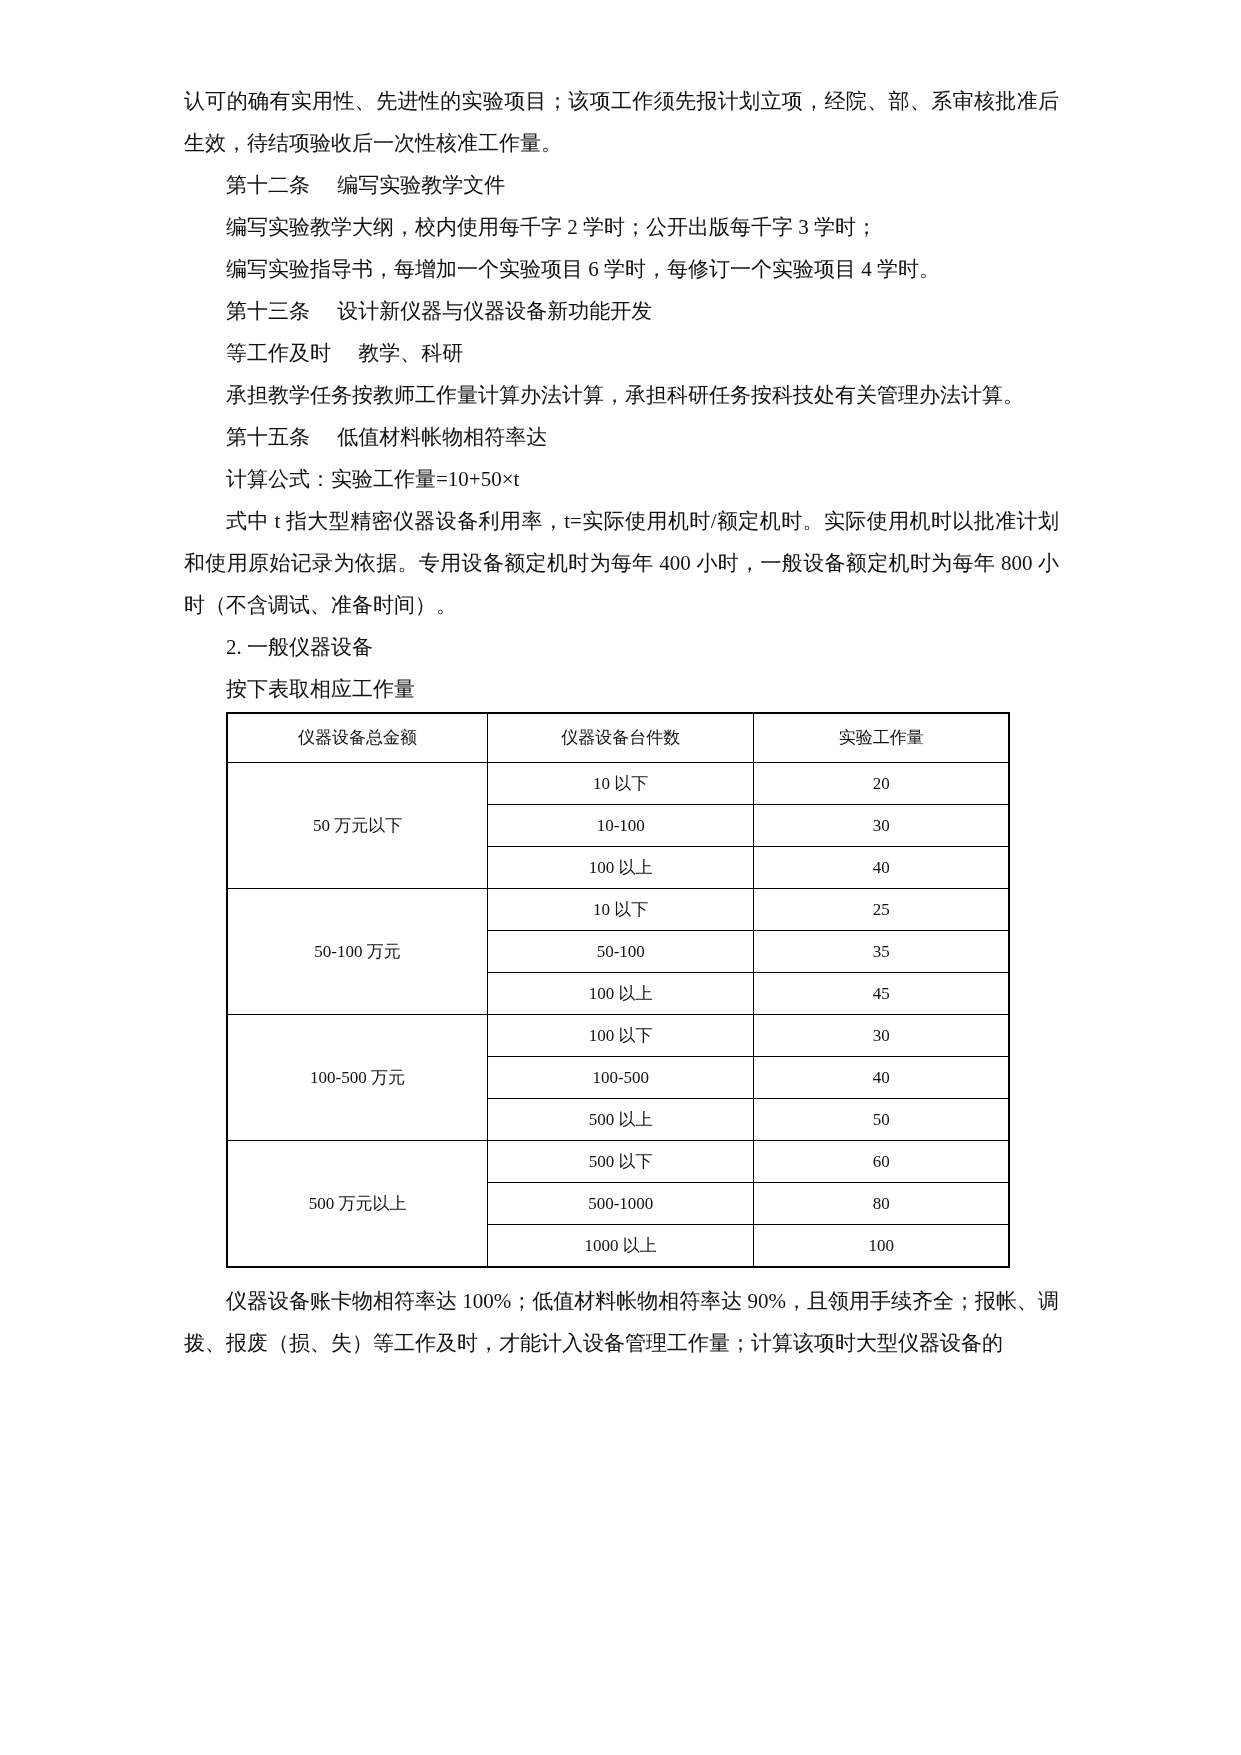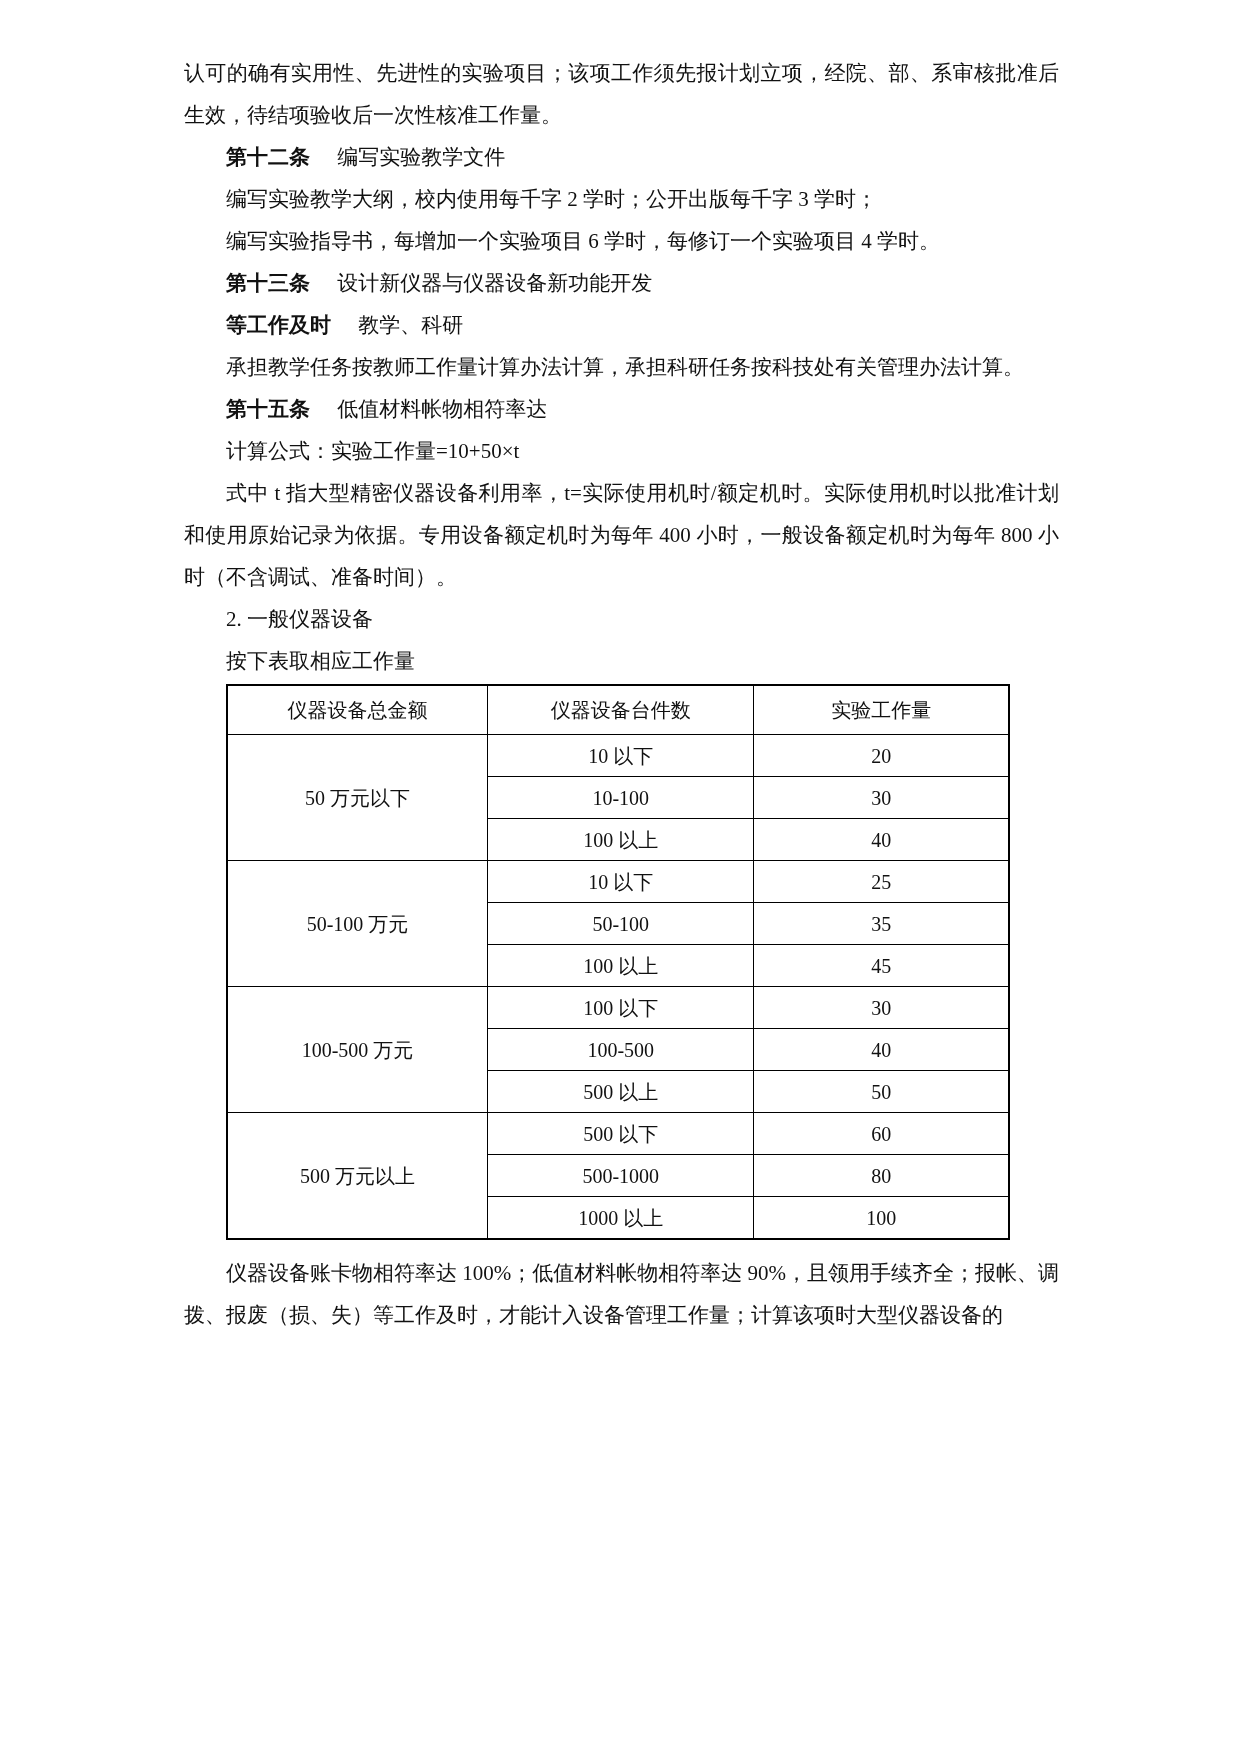--- a/index.html
+++ b/index.html
@@ -7,56 +7,56 @@
     padding: 0;
     background: #ffffff;
   }
   .page {
     position: relative;
     width: 1241px;
     height: 1755px;
     margin: 0 auto;
     background: #ffffff;
     box-sizing: border-box;
-    padding: 52px 182px 60px 184px;
+    padding: 80px 182px 60px 184px;
     font-family: "Liberation Serif", "DejaVu Serif", serif;
     font-size: 21px;
     line-height: 42px;
     color: #111111;
   }
   .content {
     width: 875px;
   }
   p.body {
     margin: 0;
     text-align: justify;
     text-justify: inter-character;
     text-indent: 2em;
   }
   p.body.noindent {
     text-indent: 0;
   }
   .term {
-    font-weight: bold;
+    font-weight: normal;
     margin-right: 1.3em;
   }
   table.wtable {
     border-collapse: collapse;
     table-layout: fixed;
     margin: 2px 0 12px 42px;
     width: 784px;
     border: 2px solid #000000;
   }
   table.wtable th, table.wtable td {
     border: 1.5px solid #000000;
     text-align: center;
     vertical-align: middle;
     font-weight: normal;
     padding: 0;
-    font-size: 20px;
+    font-size: 17px;
     line-height: 26px;
   }
   table.wtable th { height: 48px; }
   table.wtable td { height: 41px; }
   .col-amount   { width: 33.3%; }
   .col-count    { width: 34.1%; }
   .col-workload { width: 32.6%; }
 </style>
 </head>
 <body>

